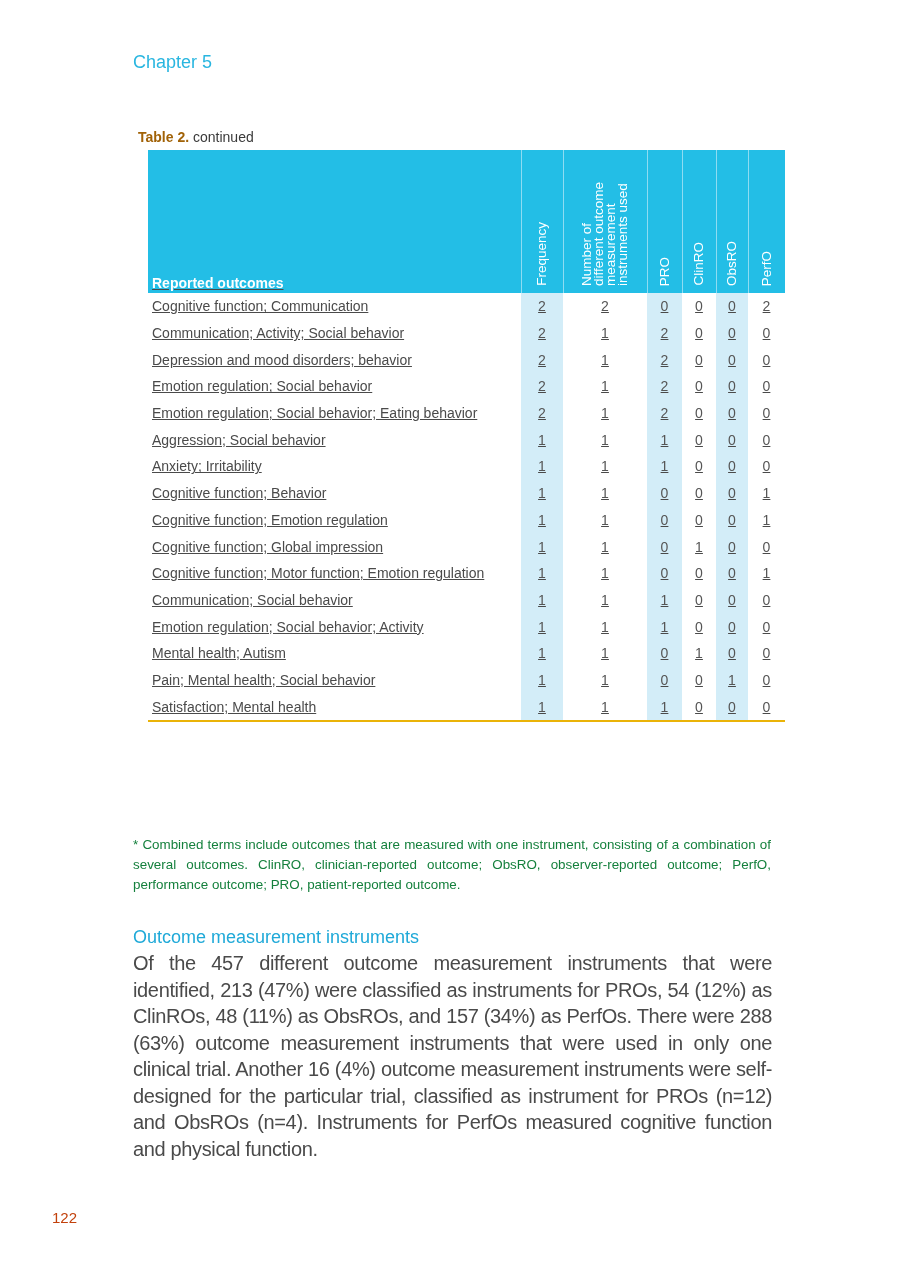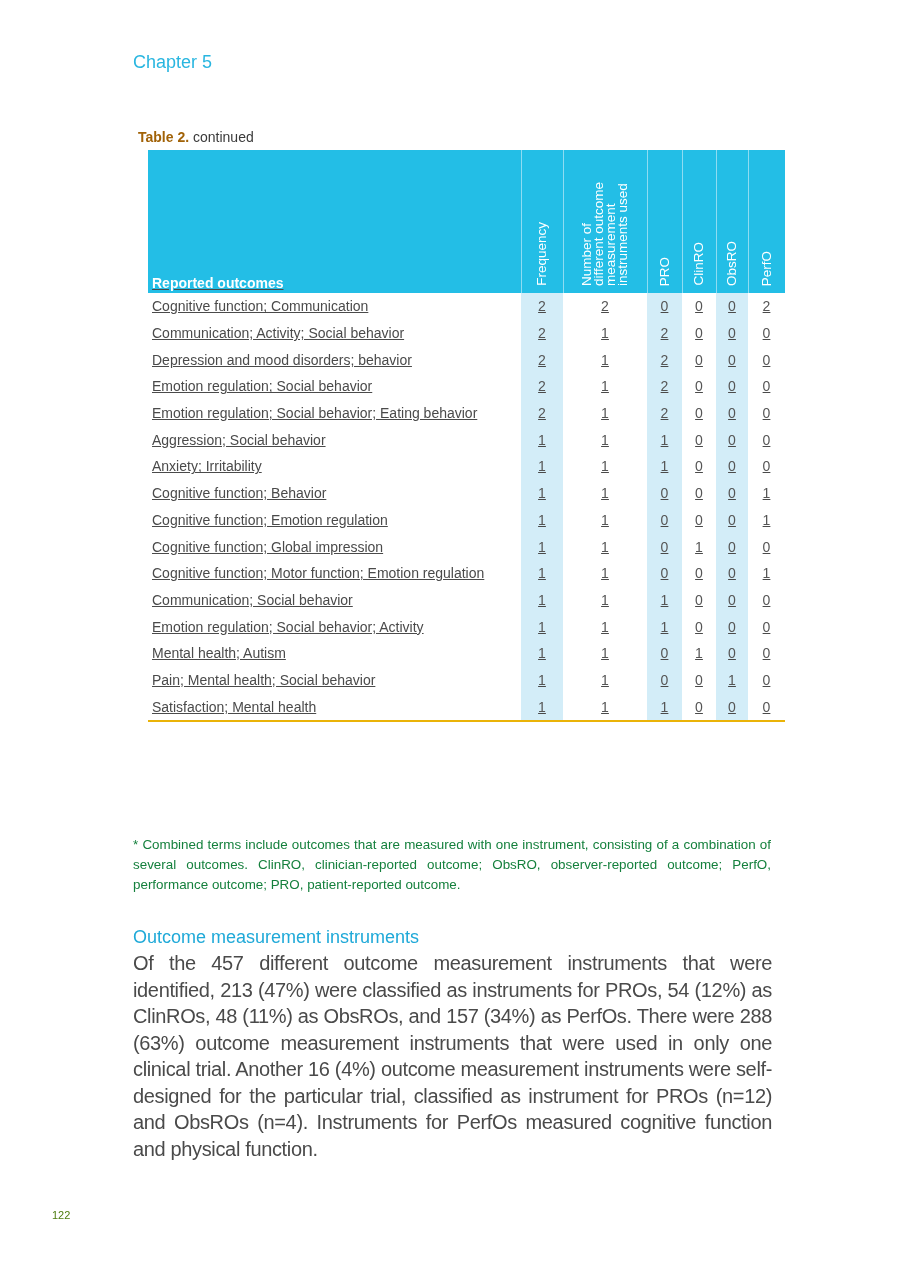--- a/index.html
+++ b/index.html
@@ -37,21 +37,21 @@
   tbody tr:last-child td { border-bottom: 2px solid #eab308; }
   .footnote {
     position: absolute; left: 133px; top: 835px; width: 638px; font-size: 13.4px;
     line-height: 20px; text-align: justify; color: #15803d;
   }
   .section-title { position: absolute; left: 133px; top: 927px; font-size: 18px; font-weight: normal; color: #1fa9d8; }
   .body-text {
     position: absolute; left: 133px; top: 950px; width: 639px; font-size: 20px;
     line-height: 26.5px; text-align: justify; color: #4a4a4a; letter-spacing: -0.35px;
   }
-  .page-number { position: absolute; left: 52px; top: 1209px; font-size: 11px; color: #4d7c0f; text-align: right; }
+  .page-number { position: absolute; left: 52px; top: 1209px; font-size: 15px; color: #c2410c; text-align: right; }
 </style>
 </head>
 <body>
 
 <div class="chapter">Chapter 5</div>
 
 <div class="caption"><span class="cap-label">Table 2.</span><span> continued</span></div>
 
 <table class="tbl">
   <colgroup>

